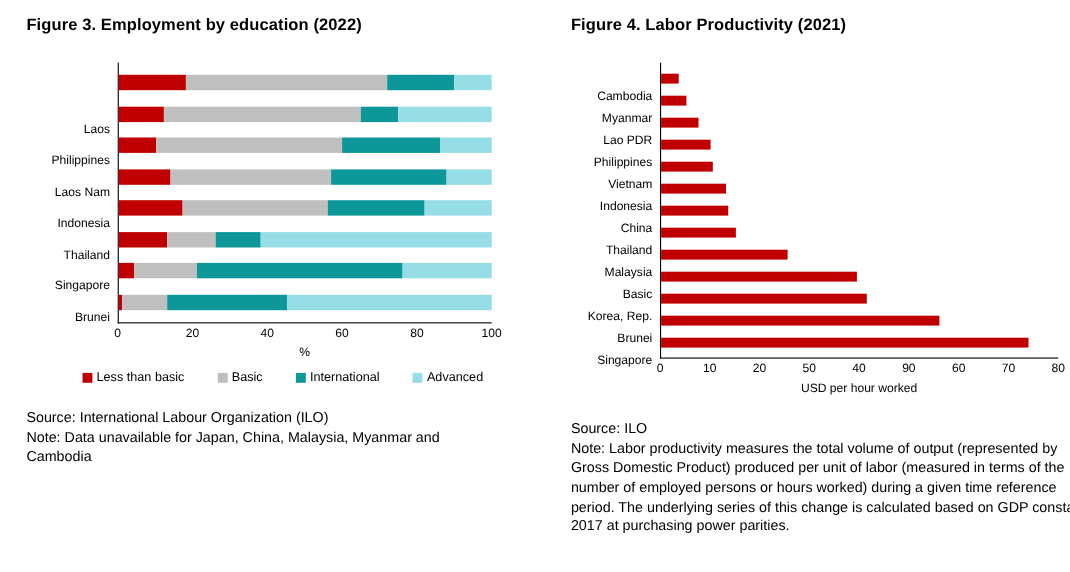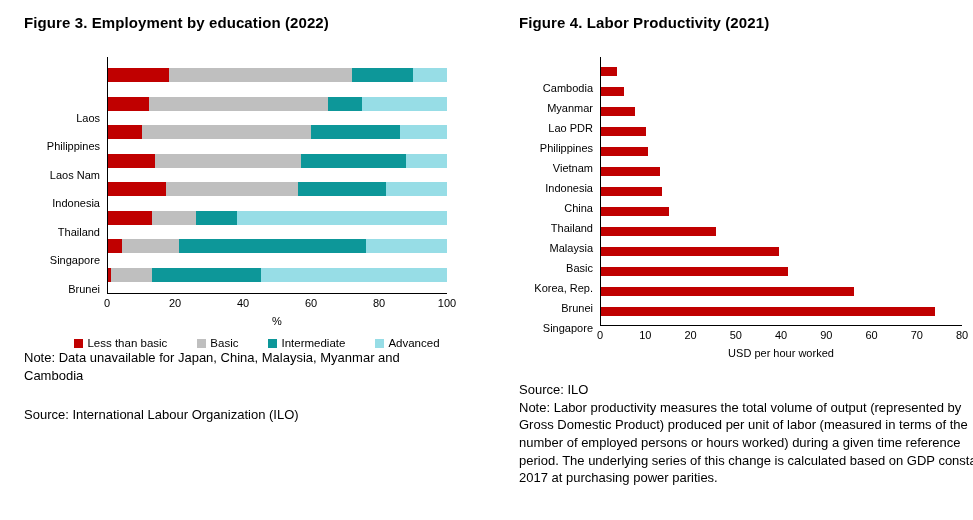--- a/index.html
+++ b/index.html
@@ -168,32 +168,32 @@
             <span class="legend-item">
               <span class="legend-swatch" style="background: rgb(192, 0, 0);"></span>
               <span>Less than basic</span>
             </span>
             <span class="legend-item">
               <span class="legend-swatch" style="background: rgb(191, 191, 191);"></span>
               <span>Basic</span>
             </span>
             <span class="legend-item">
               <span class="legend-swatch" style="background: rgb(13, 151, 153);"></span>
-              <span>Intermediate</span>
+              <span>International</span>
             </span>
             <span class="legend-item">
               <span class="legend-swatch" style="background: rgb(151, 221, 230);"></span>
               <span>Advanced</span>
             </span>
           </div>
       </div>
     </div>
 
+    <p class="note first">Source: International Labour Organization (ILO)</p>
     <p class="note">Note: Data unavailable for Japan, China, Malaysia, Myanmar and Cambodia</p>
-    <p class="note first">Source: International Labour Organization (ILO)</p>
   </section>
 
   <section class="col col-right">
     <h2 class="fig-title">Figure 4. Labor Productivity (2021)</h2>
 
     <div class="hchart f4">
       <div class="labels" id="fig4-labels">
           <div class="ylabel">Cambodia</div>
           <div class="ylabel">Myanmar</div>
           <div class="ylabel">Lao PDR</div>

